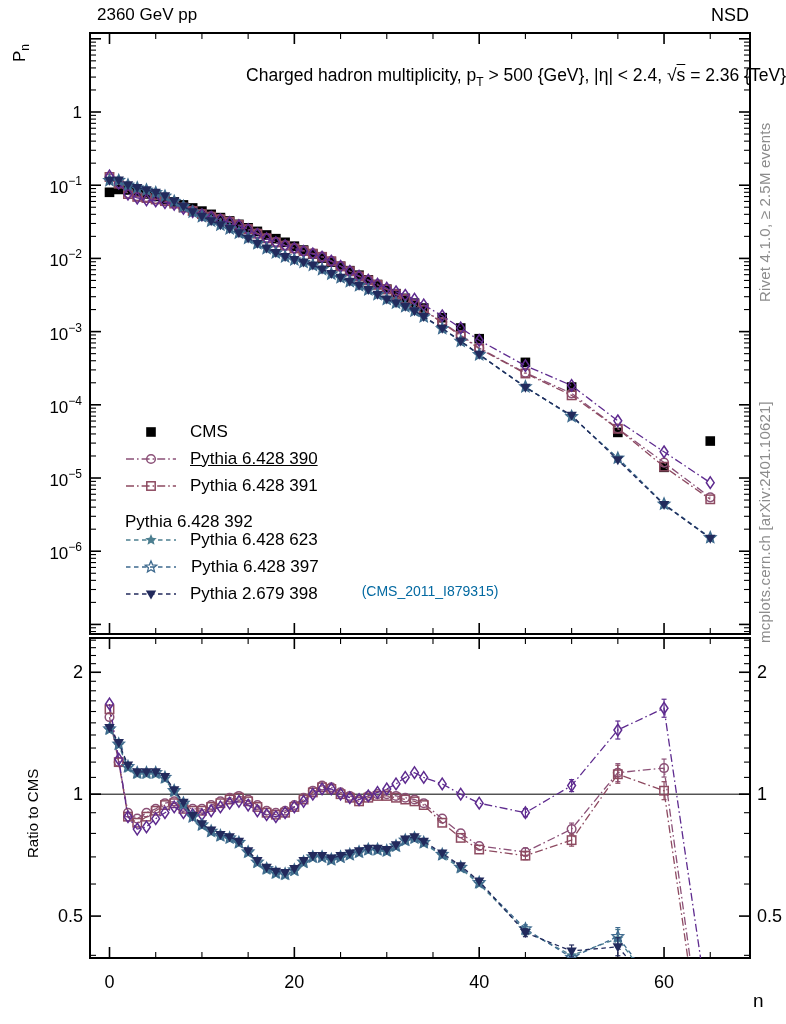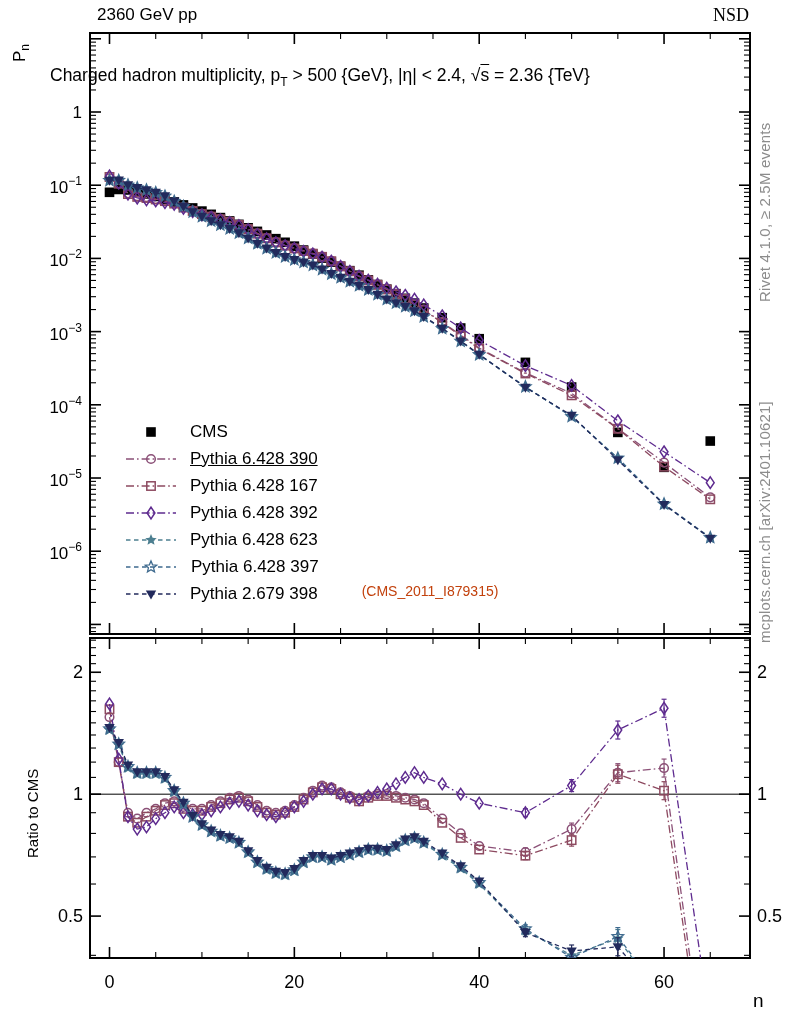--- a/index.html
+++ b/index.html
@@ -1,30 +1,30 @@
 <!DOCTYPE html>
 <html><head>
 <meta charset="utf-8">
 <style>
   html,body{margin:0;padding:0;background:#fff;}
   #fig{position:relative;width:786px;height:1024px;background:#fff;overflow:hidden;
        font-family:"Liberation Sans",sans-serif;color:#000;}
   #chart{position:absolute;left:0;top:0;font-family:"Liberation Sans",sans-serif;}
   .hdrL{position:absolute;left:97px;top:5px;font-size:17px;}
-  .hdrR{position:absolute;right:37px;top:5px;font-size:18px;font-family:Liberation Serif, serif;}
-  .ttl{position:absolute;left:50px;right:0;top:65px;text-align:left;font-size:17.5px;white-space:nowrap;}
+  .hdrR{position:absolute;right:37px;top:5px;font-size:18px;}
+  .ttl{position:absolute;left:50px;right:0;top:65px;text-align:right;font-size:17.5px;white-space:nowrap;}
   .ttl sub,.pn sub{font-size:12px;}
   .ovl{text-decoration:overline;}
   .pn{position:absolute;left:10px;top:62px;font-size:17px;transform:rotate(-90deg);transform-origin:top left;white-space:nowrap;}
   .rcms{position:absolute;left:24px;top:858px;font-size:15px;transform:rotate(-90deg);transform-origin:top left;white-space:nowrap;}
   .xl{position:absolute;left:753px;top:990px;font-size:19px;}
   .side{position:absolute;left:756px;color:#8c8c8c;font-size:15px;transform:rotate(-90deg);
         transform-origin:top left;white-space:nowrap;letter-spacing:.2px;}
   .sideT{top:302px;} .sideB{top:643px;}
-  .wm{position:absolute;left:74px;width:712px;top:583px;text-align:center;font-size:14px;color:#c2410c;}
+  .wm{position:absolute;left:74px;width:712px;top:583px;text-align:center;font-size:14px;color:#0369a1;}
   #legend{position:absolute;left:0;top:0;}
   .lgrow{position:absolute;left:125px;height:27px;display:flex;align-items:center;gap:13px;margin-top:40px;}
   .lgrow .lbl{font-size:17px;white-space:nowrap;}
 </style>
 </head>
 <body>
 
 <div id="fig">
   <svg id="chart" width="786" height="1024">
       <defs>
@@ -1033,23 +1033,23 @@
         </svg>
         <span class="lbl">Pythia 6.428 390</span>
       </div>
       <div class="lgrow" style="top: 432px;">
         <svg width="52" height="16">
           <g>
             <line x1="1" x2="51" y1="8" y2="8" stroke="#8D4A60" stroke-width="1.3" stroke-dasharray="8 3 1.6 3"></line>
             <rect x="21.8" y="3.8" width="8.4" height="8.4" fill="none" stroke="#8D4A60" stroke-width="1.5"></rect>
           </g>
         </svg>
-        <span class="lbl">Pythia 6.428 167</span>
+        <span class="lbl">Pythia 6.428 391</span>
       </div>
-      <div class="lgrow" style="top: 459px;">
+      <div class="lgrow" style="top: 459px; flex-direction: column;">
         <svg width="52" height="16">
           <g>
             <line x1="1" x2="51" y1="8" y2="8" stroke="#5E2B8F" stroke-width="1.3" stroke-dasharray="8 3 1.6 3"></line>
             <path d="M26 2.2L29.9 8L26 13.8L22.1 8Z" fill="none" stroke="#5E2B8F" stroke-width="1.5"></path>
           </g>
         </svg>
         <span class="lbl">Pythia 6.428 392</span>
       </div>
       <div class="lgrow" style="top: 486px;">
         <svg width="52" height="16">

